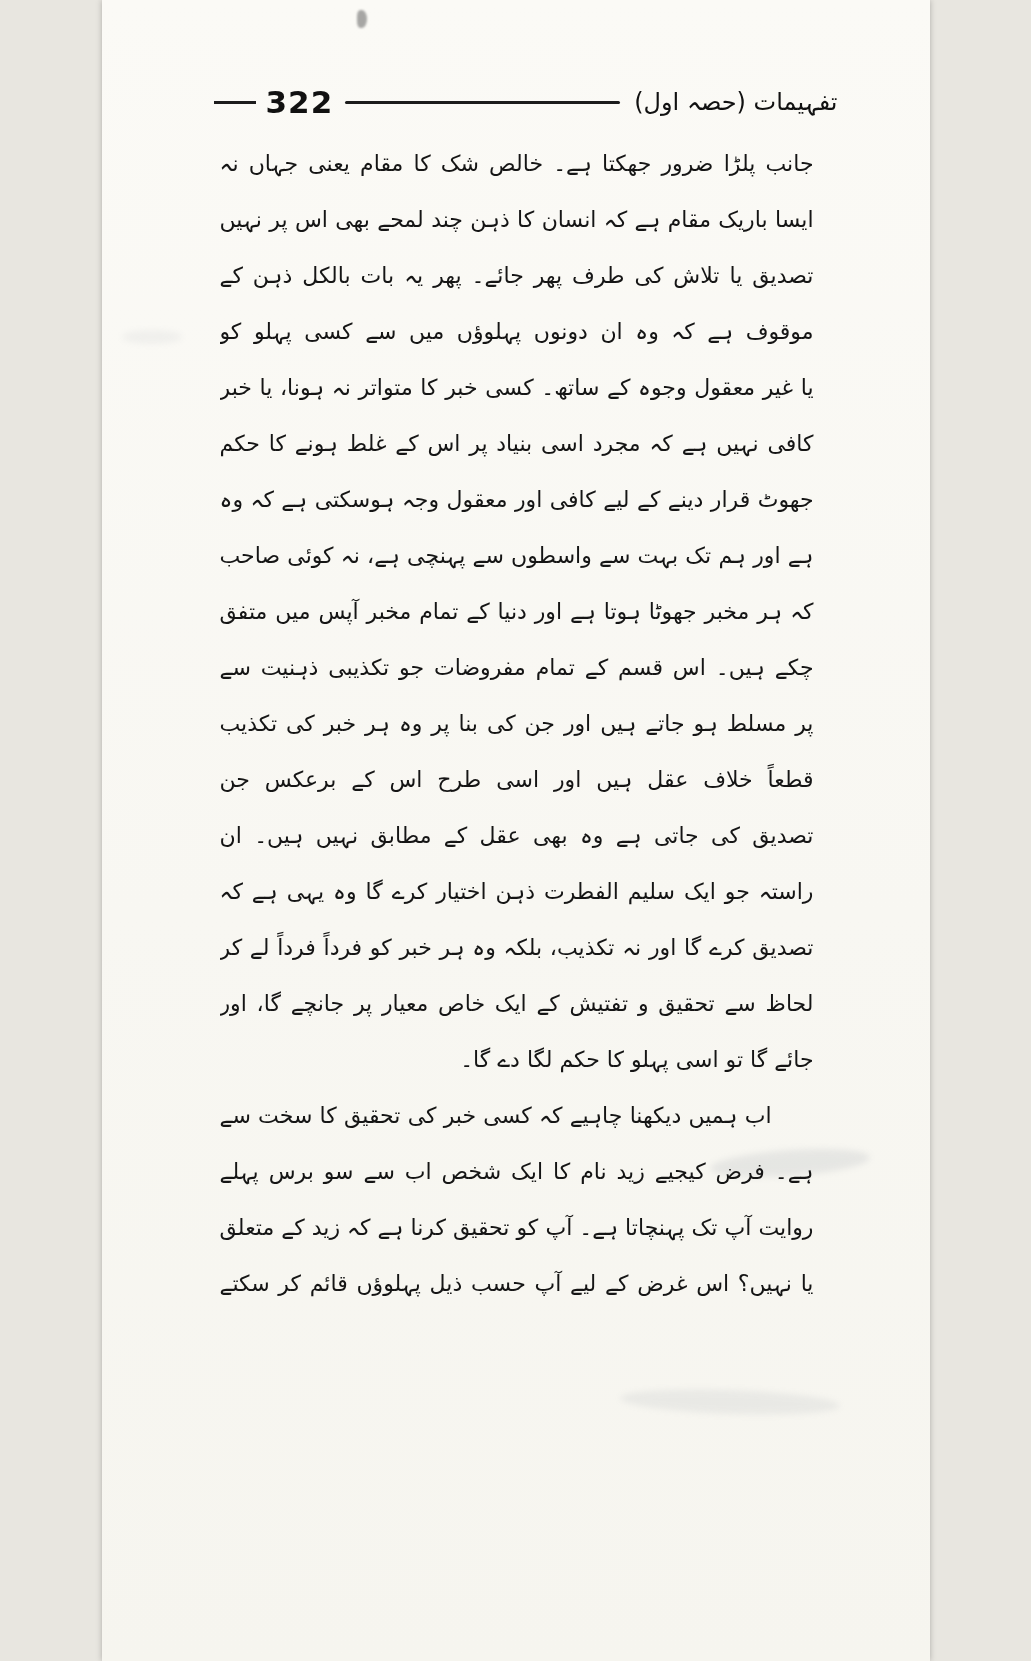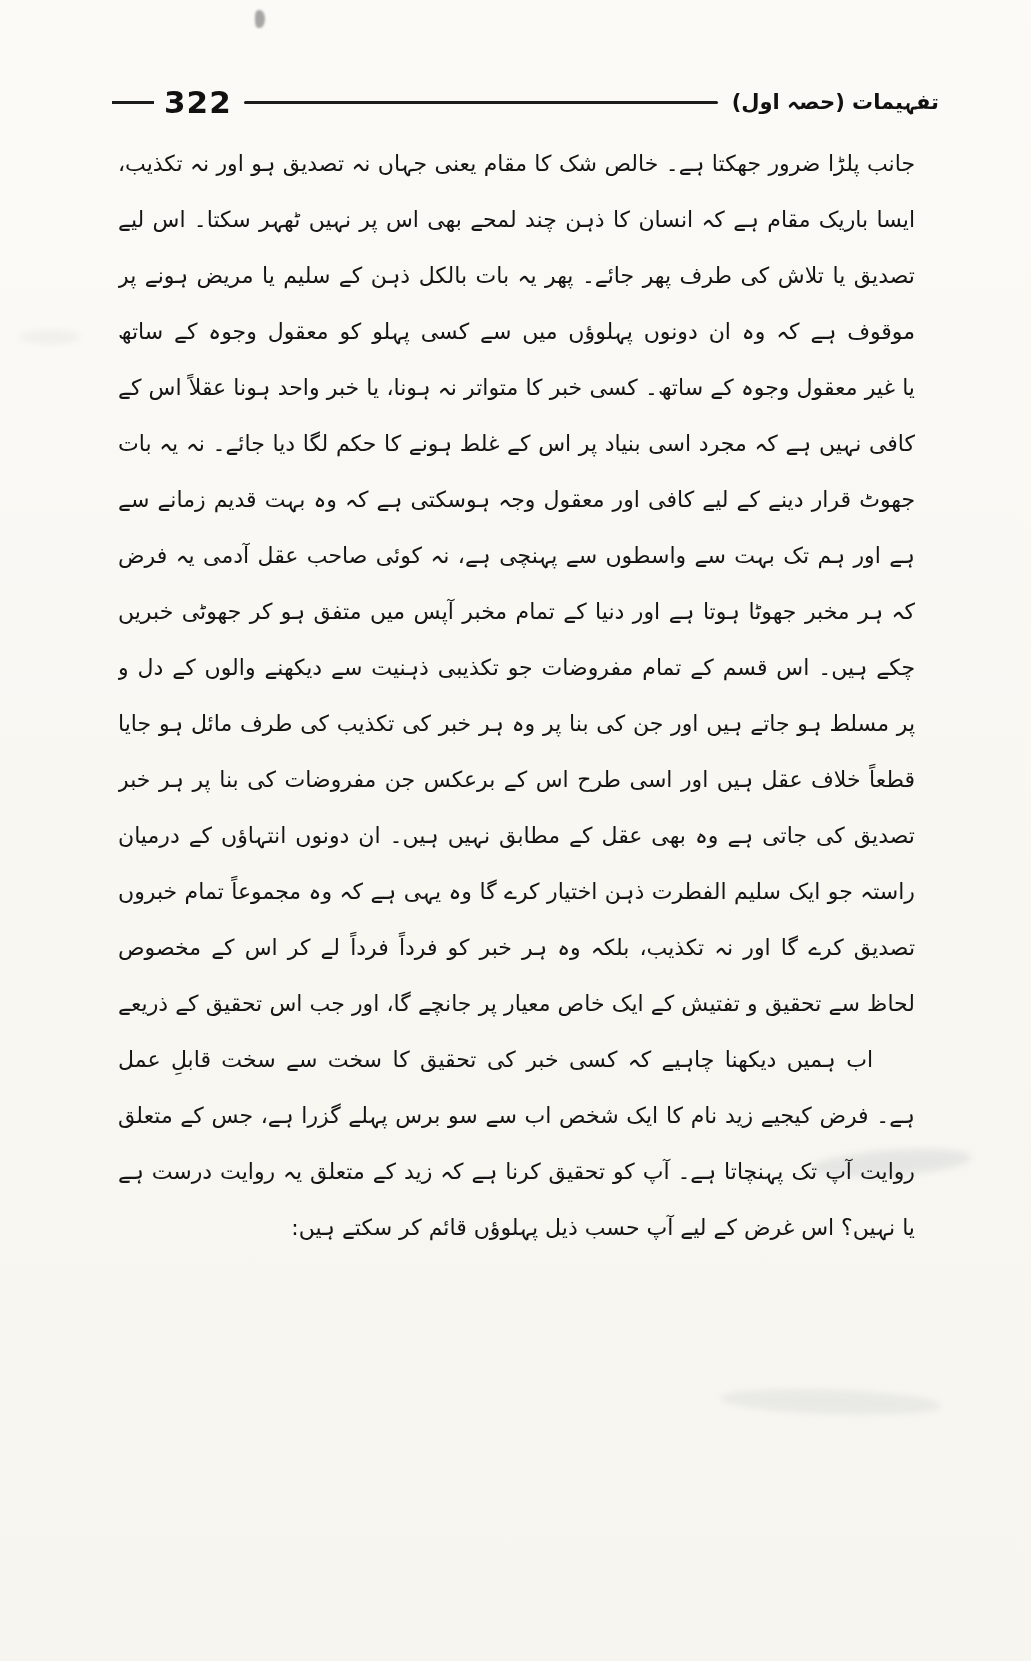--- a/index.html
+++ b/index.html
@@ -3,21 +3,21 @@
 <meta charset="utf-8">
 <style>
   html, body {
     margin: 0;
     padding: 0;
     background: #e8e6e0;
     font-family: "DejaVu Sans", sans-serif;
   }
   .page {
     position: relative;
-    width: 1031px;
+    width: 828px;
     height: 1661px;
     margin: 0 auto;
     background: linear-gradient(180deg, #fbfaf6 0%, #f8f7f2 55%, #f6f5ef 100%);
     color: #141414;
     overflow: hidden;
     box-shadow: 0 0 6px rgba(0,0,0,0.25);
   }
 
   
   .header {
@@ -49,22 +49,22 @@
     flex: 1 1 auto;
     height: 3px;
     background: #1c1c1c;
     margin: 0 14px 0 12px;
     border-radius: 2px;
   }
   .header .book-title {
     flex: 0 0 auto;
     direction: rtl;
     unicode-bidi: isolate;
-    font-size: 21px;
-    font-weight: bold;
+    font-size: 24px;
+    font-weight: normal;
     color: #111;
     line-height: 1;
     white-space: nowrap;
   }
 
   
   .body-text {
     position: absolute;
     top: 136px;
     left: 118px;
@@ -129,19 +129,20 @@
       <div class="line">جھوٹ قرار دینے کے لیے کافی اور معقول وجہ ہوسکتی ہے کہ وہ بہت قدیم زمانے سے متعلق</div>
       <div class="line">ہے اور ہم تک بہت سے واسطوں سے پہنچی ہے، نہ کوئی صاحب عقل آدمی یہ فرض کرسکتا ہے</div>
       <div class="line">کہ ہر مخبر جھوٹا ہوتا ہے اور دنیا کے تمام مخبر آپس میں متفق ہو کر جھوٹی خبریں دینے کا فیصلہ کر</div>
       <div class="line">چکے ہیں۔ اس قسم کے تمام مفروضات جو تکذیبی ذہنیت سے دیکھنے والوں کے دل و دماغ</div>
       <div class="line">پر مسلط ہو جاتے ہیں اور جن کی بنا پر وہ ہر خبر کی تکذیب کی طرف مائل ہو جایا کرتے ہیں،</div>
       <div class="line">قطعاً خلاف عقل ہیں اور اسی طرح اس کے برعکس جن مفروضات کی بنا پر ہر خبر اور ہر مخبر کی</div>
       <div class="line">تصدیق کی جاتی ہے وہ بھی عقل کے مطابق نہیں ہیں۔ ان دونوں انتہاؤں کے درمیان صحیح</div>
       <div class="line">راستہ جو ایک سلیم الفطرت ذہن اختیار کرے گا وہ یہی ہے کہ وہ مجموعاً تمام خبروں کی نہ</div>
       <div class="line">تصدیق کرے گا اور نہ تکذیب، بلکہ وہ ہر خبر کو فرداً فرداً لے کر اس کے مخصوص حالات کے</div>
       <div class="line">لحاظ سے تحقیق و تفتیش کے ایک خاص معیار پر جانچے گا، اور جب اس تحقیق کے ذریعے سے</div>
+      <div class="line para-end">جائے گا تو اسی پہلو کا حکم لگا دے گا۔</div>
       <div class="line indent">اب ہمیں دیکھنا چاہیے کہ کسی خبر کی تحقیق کا سخت سے سخت قابلِ عمل معیار کیا ہوسکتا</div>
       <div class="line">ہے۔ فرض کیجیے زید نام کا ایک شخص اب سے سو برس پہلے گزرا ہے، جس کے متعلق عمرو ایک</div>
       <div class="line">روایت آپ تک پہنچاتا ہے۔ آپ کو تحقیق کرنا ہے کہ زید کے متعلق یہ روایت درست ہے</div>
       <div class="line para-end">یا نہیں؟ اس غرض کے لیے آپ حسب ذیل پہلوؤں قائم کر سکتے ہیں:</div>
     </div>
 
 </div>
 
 </body></html>

